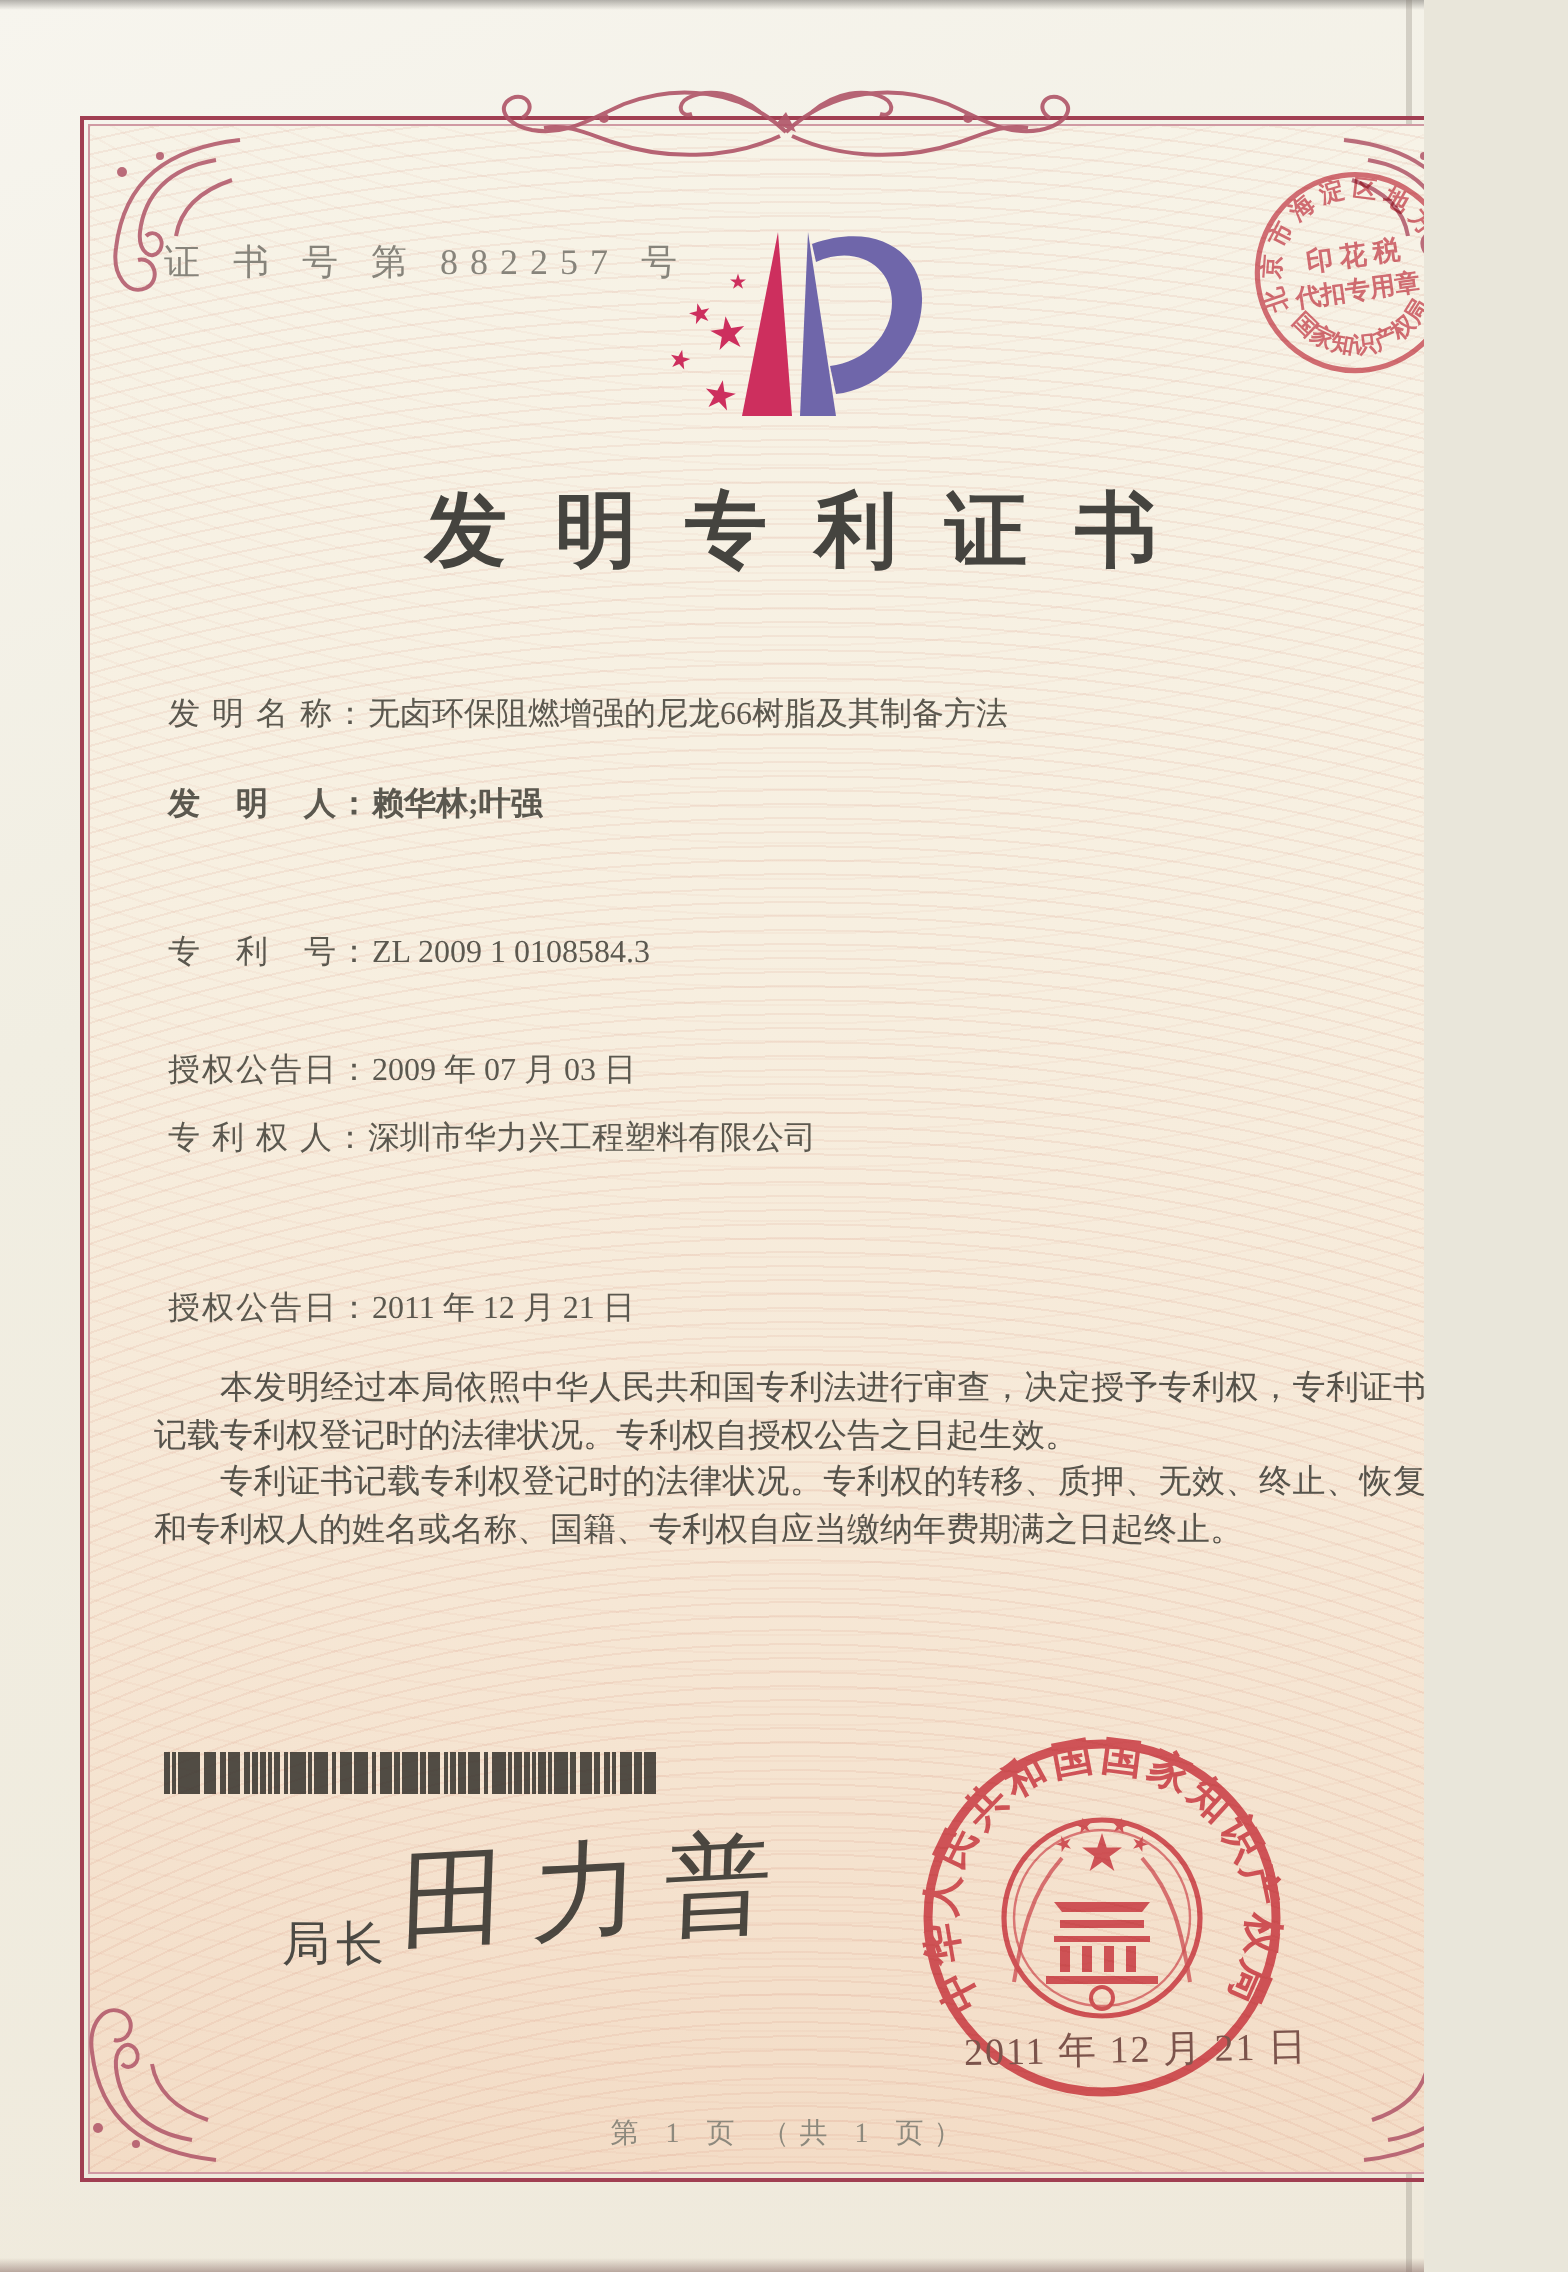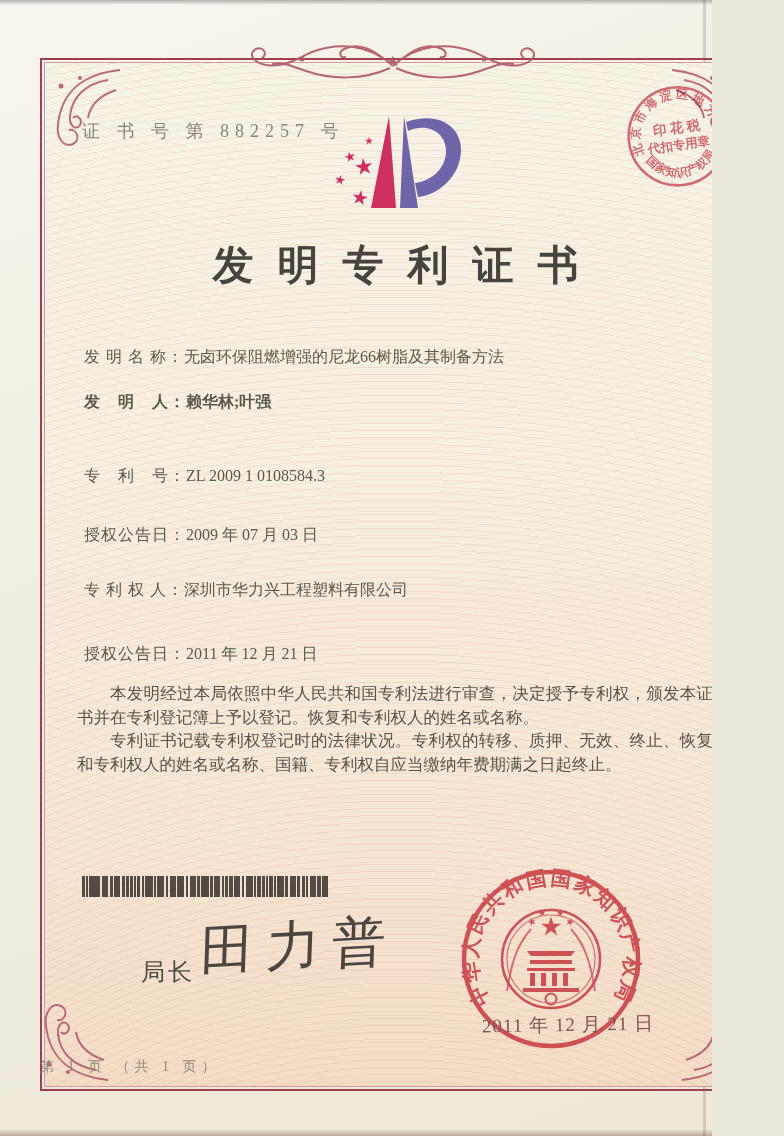--- a/index.html
+++ b/index.html
@@ -18,41 +18,41 @@
       linear-gradient(180deg,#f7f3e7 0%,#f7efe0 40%,#f6e7d5 72%,#f3dcc6 100%);}
   .flourish{position:absolute;z-index:2;}
   .content{position:absolute;z-index:3;}
 
   .cert-no{left:82px;top:119px;font-size:18px;letter-spacing:6px;color:#87847b;}
   .title{left:40px;top:238px;width:711px;text-align:center;font-size:41px;font-weight:bold;
          letter-spacing:24px;text-indent:24px;color:#45443f;}
 
   .field{left:84px;width:630px;font-size:16px;color:#5b584f;white-space:nowrap;}
   .field .flabel{letter-spacing:1px;}
-  .f0{top:347px;} .f1{top:392px;font-weight:bold;} .f2{top:466px;} .f3{top:525px;} .f4{top:580px;} .f5{top:644px;}
+  .f0{top:347px;} .f1{top:392px;font-weight:bold;} .f2{top:466px;} .f3{top:525px;} .f4{top:559px;} .f5{top:644px;}
 
   .body-text{left:77px;top:682px;width:636px;font-size:16.5px;line-height:23.5px;
              color:#56534b;text-align:justify;}
   .body-text p{margin:0;text-indent:2em;}
 
   .barcode{left:82px;top:876px;width:246px;height:21px;opacity:.82;
     background:
       repeating-linear-gradient(90deg,#2e2b26 0 2px,rgba(0,0,0,0) 2px 4px),
       repeating-linear-gradient(90deg,#2e2b26 0 1px,rgba(0,0,0,0) 1px 7px),
       repeating-linear-gradient(90deg,#2e2b26 0 3px,rgba(0,0,0,0) 3px 11px),
       repeating-linear-gradient(90deg,#2e2b26 0 1px,rgba(0,0,0,0) 1px 5px);}
 
   .sig-title{left:141px;top:956px;font-size:24px;letter-spacing:3px;color:#4c4a44;font-family:Liberation Mono, monospace;}
   .sig-name{left:200px;top:910px;font-size:54px;letter-spacing:12px;color:#34322d;opacity:.88;
             font-family:"DejaVu Sans",sans-serif;transform:rotate(-3deg) skewX(-5deg);}
 
   .seal{left:451px;top:859px;mix-blend-mode:multiply;opacity:.93;}
   .seal-date{left:482px;top:1012px;font-size:19px;letter-spacing:1px;color:#7c544c;transform:rotate(-1deg);z-index:4;}
   .tax-stamp{left:610px;top:76px;mix-blend-mode:multiply;opacity:.88;transform:rotate(-8deg);}
-  .footer{left:40px;top:1058px;width:711px;text-align:left;font-size:14px;letter-spacing:5px;color:#8d897d;}
+  .footer{left:40px;top:1058px;width:711px;text-align:center;font-size:14px;letter-spacing:5px;color:#8d897d;}
   svg text{font-family:"Liberation Serif","DejaVu Serif",serif;}
 </style>
 </head>
 <body>
 
 <div class="page">
 
   <svg width="0" height="0" style="position:absolute">
     <defs>
       <g id="star5">
@@ -138,21 +138,21 @@
   <div class="content title">发明专利证书</div>
 
   <div class="content field f0"><span class="flabel">发 明 名 称：</span><span class="fvalue">无卤环保阻燃增强的尼龙66树脂及其制备方法</span></div>
   <div class="content field f1"><span class="flabel">发　明　人：</span><span class="fvalue">赖华林;叶强</span></div>
   <div class="content field f2"><span class="flabel">专　利　号：</span><span class="fvalue">ZL 2009 1 0108584.3</span></div>
   <div class="content field f3"><span class="flabel">授权公告日：</span><span class="fvalue">2009 年 07 月 03 日</span></div>
   <div class="content field f4"><span class="flabel">专 利 权 人：</span><span class="fvalue">深圳市华力兴工程塑料有限公司</span></div>
   <div class="content field f5"><span class="flabel">授权公告日：</span><span class="fvalue">2011 年 12 月 21 日</span></div>
 
   <div class="content body-text">
-    <p>本发明经过本局依照中华人民共和国专利法进行审查，决定授予专利权，颁发本证书并在专利登记簿上予以登记。恢复和专利权人的姓名或名称。</p>
+    <p>本发明经过本局依照中华人民共和国专利法进行审查，决定授予专利权，专利证书记载专利权登记时的法律状况。专利权自授权公告之日起生效。</p>
     <p>专利证书记载专利权登记时的法律状况。专利权的转移、质押、无效、终止、恢复和专利权人的姓名或名称、国籍、专利权自应当缴纳年费期满之日起终止。</p>
   </div>
 
   <div class="content barcode"></div>
 
   <div class="content sig-title">局长</div>
   <div class="content sig-name">田力普</div>
 
   <svg class="content seal" width="200" height="200" viewBox="0 0 200 200">
     <defs>

